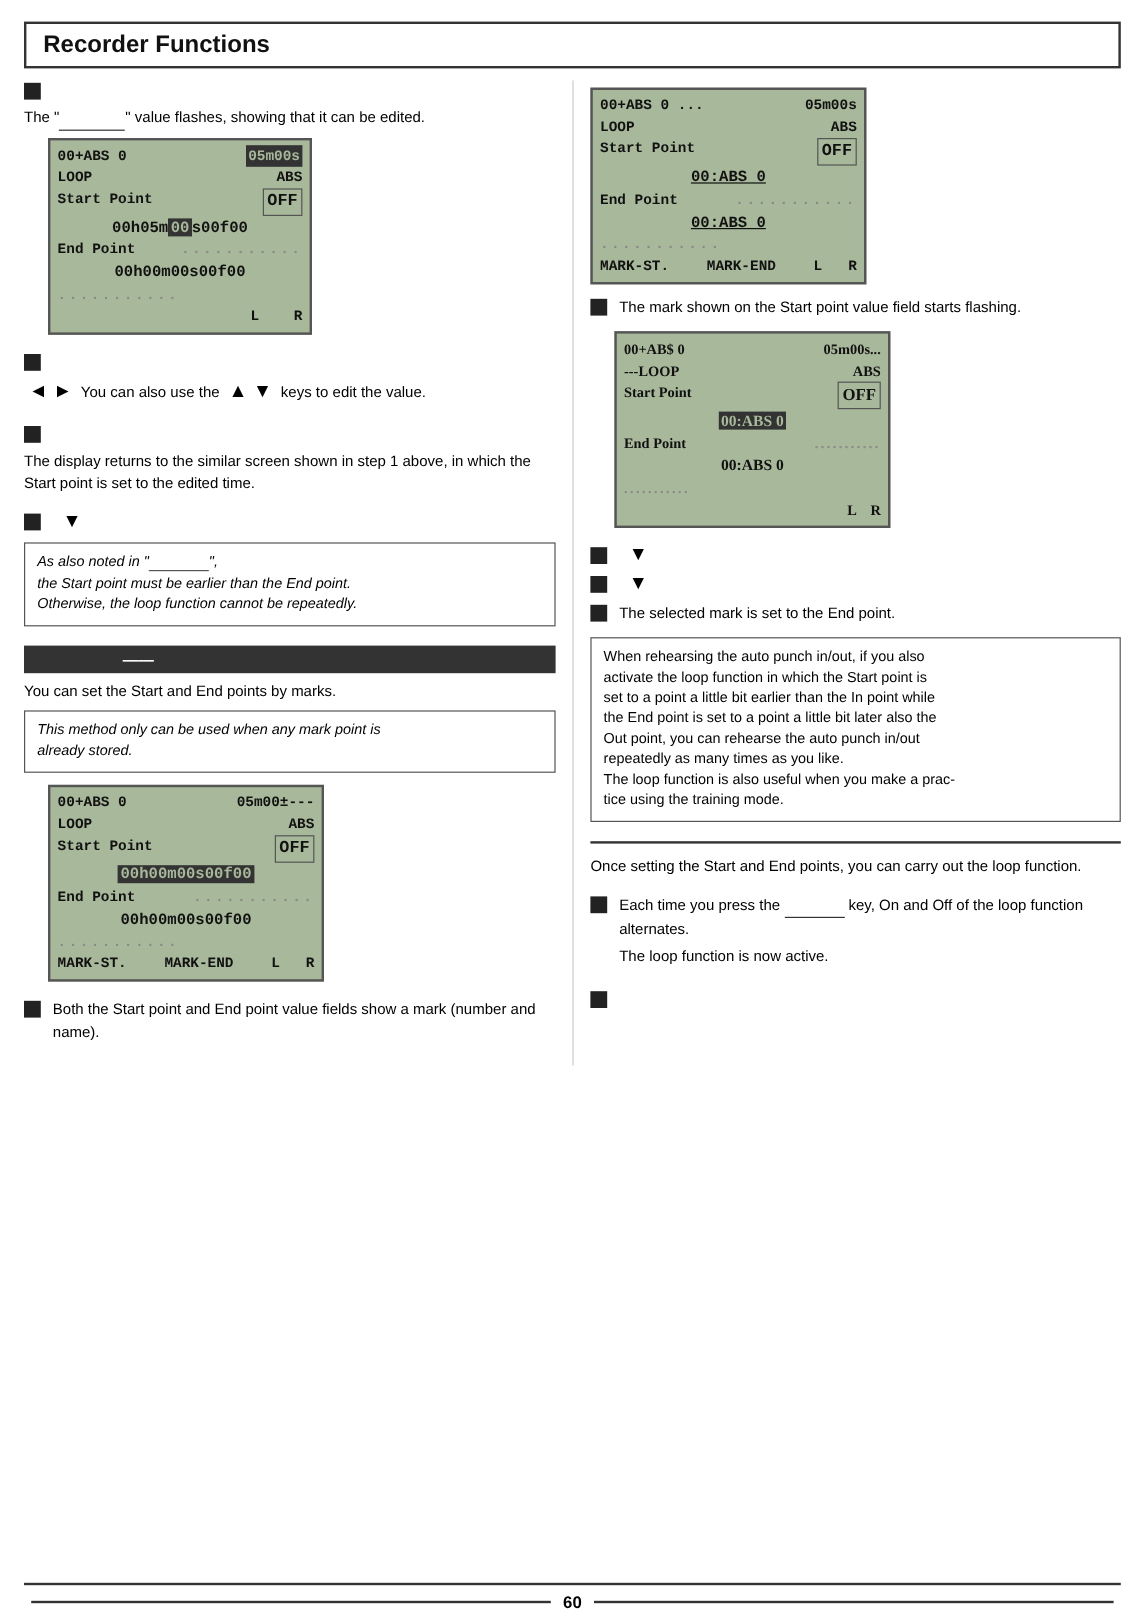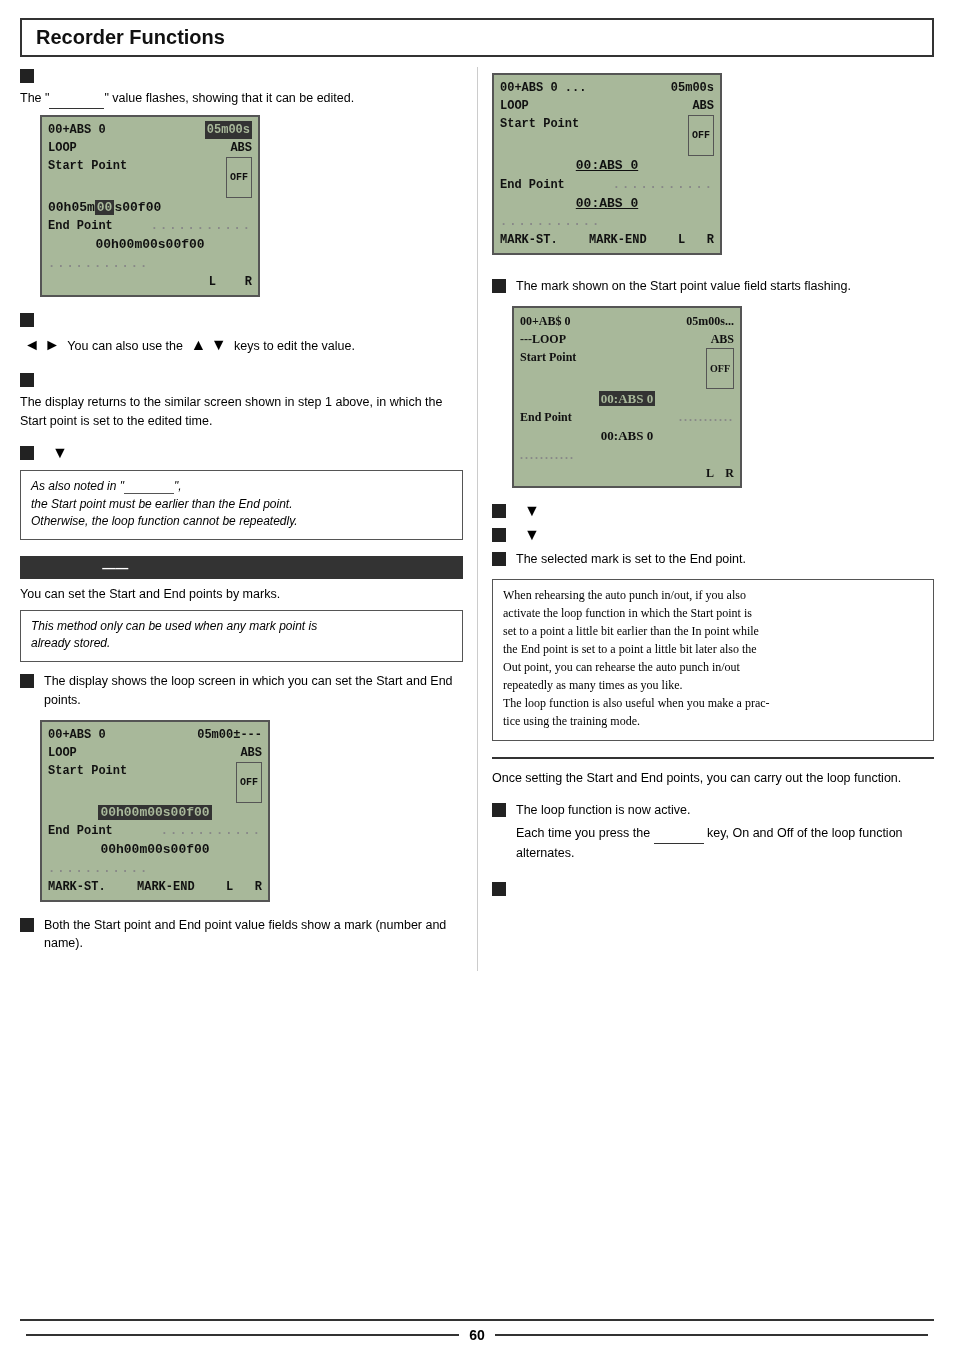--- a/index.html
+++ b/index.html
@@ -91,22 +91,22 @@
     .lcd-row span {
       display: inline-block;
     }
     .lcd-highlight {
       background: #333;
       color: #a8b89a;
       padding: 0 2px;
     }
     .lcd-box {
       border: 1px solid #555;
-      padding: 12px 3px;
-      font-size: 10px;
+      padding: 0 3px;
+      font-size: 14px;
     }
     .lcd-dotted {
       color: #888;
       letter-spacing: 2px;
     }
     
     .note-box {
       border: 1px solid #555;
       padding: 8px 10px;
       margin: 8px 0;
@@ -172,21 +172,21 @@
             <span class="lcd-highlight">05m00s</span>
           </div>
           <div class="lcd-row">
             <span>LOOP</span>
             <span>ABS</span>
           </div>
           <div class="lcd-row">
             <span>Start Point</span>
             <span class="lcd-box">OFF</span>
           </div>
-          <div style="font-size:13px;font-weight:bold;">00h05m<span class="lcd-highlight">00</span>s00f00</div>
+          <div style="text-align:center;font-size:13px;font-weight:bold;">00h05m<span class="lcd-highlight">00</span>s00f00</div>
           <div class="lcd-row">
             <span>End Point</span>
             <span class="lcd-dotted">...........</span>
           </div>
           <div style="text-align:center;font-size:13px;font-weight:bold;">00h00m00s00f00</div>
           <div class="lcd-row">
             <span class="lcd-dotted">...........</span>
           </div>
           <div style="display:flex;justify-content:flex-end;">L &nbsp;&nbsp; R</div>
         </div>
@@ -227,24 +227,20 @@
           <span>&nbsp;&nbsp;&nbsp;&nbsp;&nbsp;&nbsp;&nbsp;&nbsp;&nbsp;&nbsp;&nbsp;&nbsp;&nbsp;&nbsp;&nbsp;&nbsp;&nbsp;&nbsp;&nbsp;&nbsp;——&nbsp;&nbsp;&nbsp;&nbsp;&nbsp;&nbsp;&nbsp;&nbsp;&nbsp;&nbsp;&nbsp;&nbsp;&nbsp;&nbsp;&nbsp;&nbsp;&nbsp;&nbsp;&nbsp;&nbsp;</span>
         </div>
         <div class="body-text">You can set the Start and End points by marks.</div>
         <div class="note-box" style="margin-top:6px;">
           <p style="font-style:italic;">This method only can be used when any mark point is</p>
           <p style="font-style:italic;">already stored.</p>
         </div>
       </div>
 
       <div class="section" style="margin-top:10px;">
-        <div class="bullet-row">
-          <span class="bullet"></span>
-          <span class="body-text" style="margin-left:4px;">The display shows the loop screen in which you can set the Start and End points.</span>
-        </div>
 
         <div class="lcd" style="width:230px;">
           <div class="lcd-row">
             <span>00+ABS 0</span>
             <span>05m00±---</span>
           </div>
           <div class="lcd-row">
             <span>LOOP</span>
             <span>ABS</span>
           </div>
@@ -273,21 +269,21 @@
         <div class="bullet-row">
           <span class="bullet"></span>
           <span class="body-text" style="margin-left:4px;">Both the Start point and End point value fields show a mark (number and name).</span>
         </div>
       </div>
 
     </div>
 
     <div class="col-right">
 
-      <div class="section" style="margin-bottom:22px;">
+      <div class="section" style="margin-bottom:10px;">
         <div class="lcd" style="width:230px;margin-left:0;">
           <div class="lcd-row">
             <span>00+ABS 0 ...</span>
             <span>05m00s</span>
           </div>
           <div class="lcd-row">
             <span>LOOP</span>
             <span>ABS</span>
           </div>
           <div class="lcd-row">
@@ -351,21 +347,21 @@
       <div class="section" style="display:flex;align-items:center;gap:8px;margin-bottom:6px;">
         <span class="bullet"></span>
         <span class="arrow-ud">▼</span>
       </div>
 
       <div class="section">
         <div class="bullet-row">
           <span class="bullet"></span>
           <span class="body-text" style="margin-left:4px;">The selected mark is set to the End point.</span>
         </div>
-        <div class="note-box" style="margin-top:0;font-style:normal;font-family:Liberation Serif, serif;">
+        <div class="note-box" style="margin-top:0;font-style:normal;">
           <p>When rehearsing the auto punch in/out, if you also</p>
           <p>activate the loop function in which the Start point is</p>
           <p>set to a point a little bit earlier than the In point while</p>
           <p>the End point is set to a point a little bit later also the</p>
           <p>Out point, you can rehearse the auto punch in/out</p>
           <p>repeatedly as many times as you like.</p>
           <p>The loop function is also useful when you make a prac-</p>
           <p>tice using the training mode.</p>
         </div>
       </div>
@@ -373,22 +369,22 @@
       <hr class="divider" style="margin-top:16px;margin-bottom:10px;">
 
       <div class="section">
         <div class="body-text">Once setting the Start and End points, you can carry out the loop function.</div>
       </div>
 
       <div class="section" style="margin-top:8px;">
         <div class="bullet-row">
           <span class="bullet"></span>
           <div style="margin-left:4px;">
+            <div class="body-text">Each time you press the <span style="display:inline-block;width:50px;border-bottom:1px solid #333;">&nbsp;</span> key, On and Off of the loop function alternates.</div>
             <div class="body-text">The loop function is now active.</div>
-            <div class="body-text">Each time you press the <span style="display:inline-block;width:50px;border-bottom:1px solid #333;">&nbsp;</span> key, On and Off of the loop function alternates.</div>
           </div>
         </div>
       </div>
 
 
       <div class="section" style="margin-top:8px;">
         <span class="bullet"></span>
       </div>
 
     </div>

